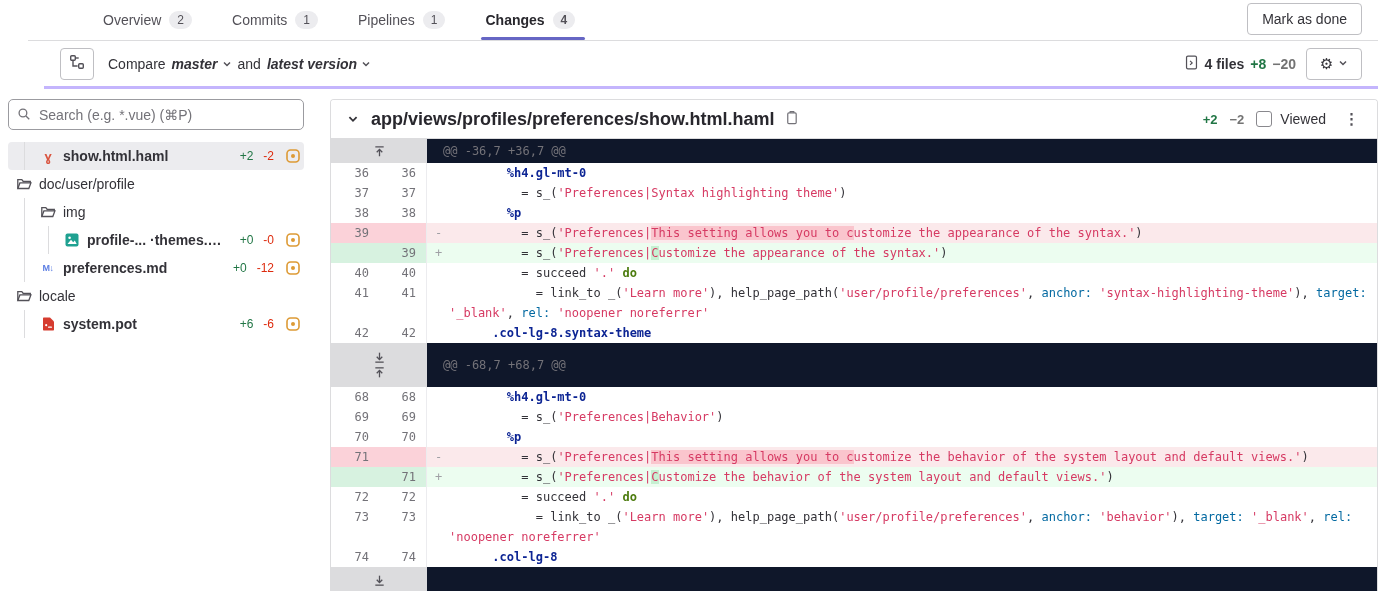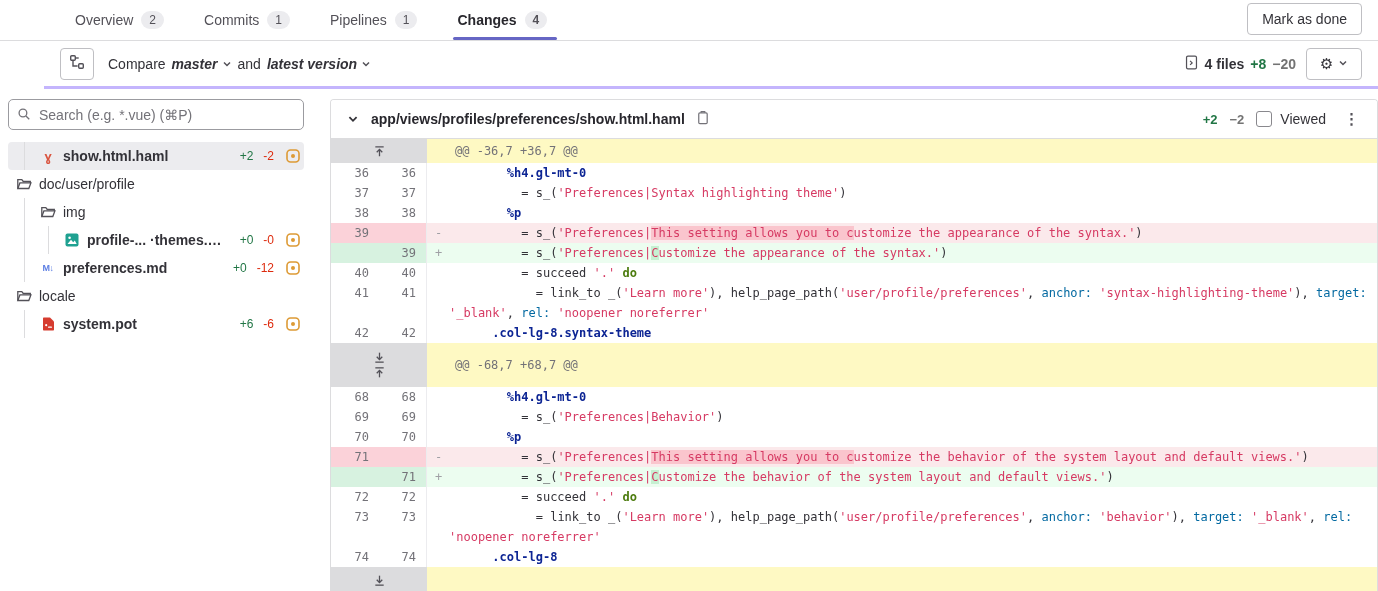--- a/index.html
+++ b/index.html
@@ -1,21 +1,21 @@
 <!DOCTYPE html>
 <html><head>
 <meta charset="utf-8">
 <style>
   * { margin:0; padding:0; box-sizing:border-box; }
   html,body { width:1378px; height:591px; overflow:hidden; background:#fff;
     font-family:"Liberation Sans", sans-serif; color:#333238; }
 
   
   .tabbar { height:41px; display:flex; align-items:center; padding-left:75px;
-    border-bottom:1px solid #dcdcde; position:relative; }
+    border-bottom:1px solid #dcdcde; position:relative;margin-left:28px; }
   .tab { display:flex; align-items:center; gap:8px; font-size:14px; color:#535158;
     height:40px; margin-right:40px; position:relative; cursor:pointer; }
   .tab .pill { background:#ececef; color:#535158; border-radius:10px; font-size:12px;
     padding:1px 8px; line-height:16px; }
   .tab.active { color:#28272d; font-weight:700; }
   .tab.active::after { content:""; position:absolute; left:-4px; right:-10px; bottom:0;
     height:3px; background:#6666c4; border-radius:2px; }
   .mark-done { position:absolute; right:16px; top:3px; border:1px solid #bfbfc3;
     background:#fff; border-radius:4px; font-size:14px; color:#333238;
     padding:7px 14px; font-family:inherit; cursor:pointer; }
@@ -61,21 +61,21 @@
   .ficon { width:16px; height:16px; flex:none; display:flex; align-items:center;
     justify-content:center; }
   .haml-glyph { color:#d9543f; font-weight:700; font-size:13px; line-height:1; }
   .md-glyph { color:#5d7fe3; font-weight:700; font-size:9px; letter-spacing:-0.5px; line-height:1; }
 
   
   .diff-panel { flex:1; margin-left:16px; border:1px solid #dcdcde;
     border-radius:4px 4px 0 0; border-bottom:none; overflow:hidden; background:#fff; }
   .diff-header { height:39px; display:flex; align-items:center; padding:0 12px;
     border-bottom:1px solid #dcdcde; background:#fff; }
-  .diff-header .path { font-weight:700; font-size:14px; color:#28272d; margin:0 10px 0 8px; }
+  .diff-header .path { font-weight:700; font-size:18px; color:#28272d; margin:0 10px 0 8px; }
   .dh-right { margin-left:auto; display:flex; align-items:center; gap:12px; }
   .dh-right .plus,.dh-right .minus { font-size:13px; }
   .viewed { display:flex; align-items:center; gap:8px; font-size:14px; color:#333238; cursor:pointer; }
   .viewed input { appearance:none; -webkit-appearance:none; width:16px; height:16px;
     border:1.5px solid #89888d; border-radius:3px; background:#fff; cursor:pointer; }
   .kebab { font-size:15px; color:#535158; font-weight:700; background:none; border:none;
     cursor:pointer; padding:2px 6px; letter-spacing:0; }
 
   .diff-table { font-family:"DejaVu Sans Mono", monospace; font-size:12px; }
   .drow { display:flex; align-items:stretch; }
@@ -95,22 +95,22 @@
 
   .code-p { color:#333238; }
   .code-tag { color:#0d2594; font-weight:700; }
   .code-s { color:#d63a63; }
   .code-sym { color:#0369a1; }
   .code-kw { color:#4d7c0f; font-weight:700; }
 
   .mrow { display:flex; align-items:stretch; }
   .mrow .gutter { width:96px; flex:none; background:#dcdcde; display:flex;
     flex-direction:column; align-items:center; justify-content:center; }
-  .mrow .mcontent { flex:1; background:#fef9c3; color:#737278; display:flex;
-    align-items:center; padding-left:28px; line-height:20px; }
+  .mrow .mcontent { flex:1; background:#0f172a; color:#737278; display:flex;
+    align-items:center; padding-left:16px; line-height:20px; }
   .mrow.single { height:24px; }
   .mrow.double { height:44px; }
   .mrow.bottom { height:27px; }
   .expand-btn { background:none; border:none; cursor:pointer; padding:1px 4px;
     display:flex; align-items:center; justify-content:center; }
 </style>
 </head>
 <body>
 
 <div class="tabbar">

